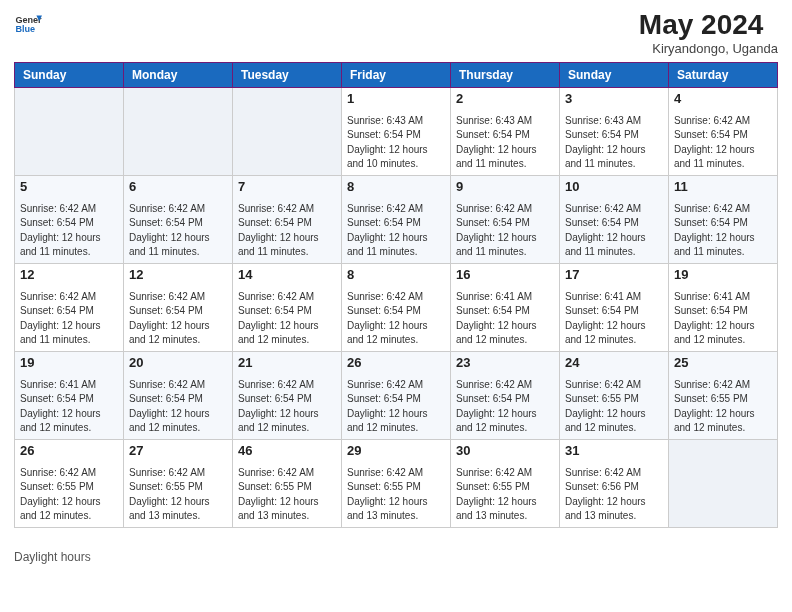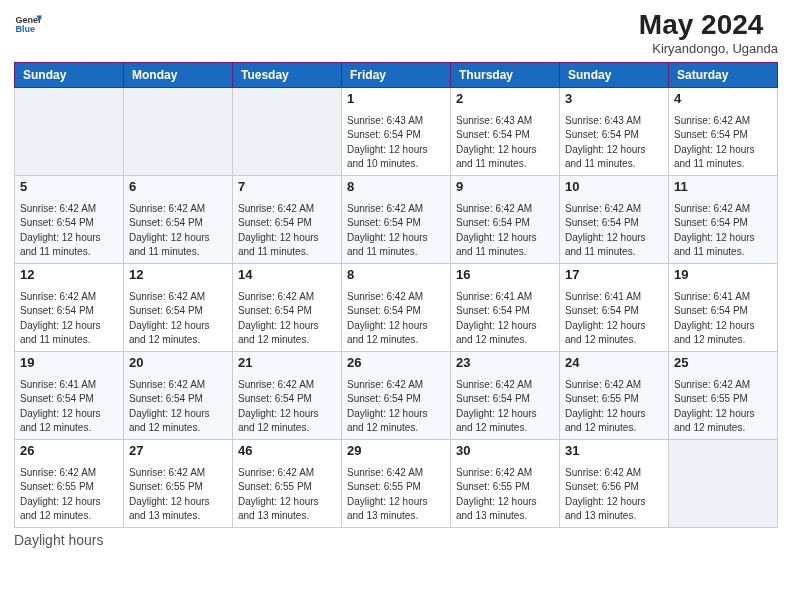--- a/index.html
+++ b/index.html
@@ -80,22 +80,22 @@
     .day-info {
       font-size: 10px;
       color: #333;
       line-height: 1.45;
       margin-top: 8px;
     }
     .empty-cell {
       background: #eef2f7 !important;
     }
     .footer {
-      margin-top: 4px;
-      font-size: 14px;
+      margin-top: 22px;
+      font-size: 12px;
       color: #555;
     }
   </style>
 </head>
 <body>
 
 <div class="page">
   <div class="header">
     <div class="logo">
       <svg class="logo-icon" viewBox="0 0 40 40">

